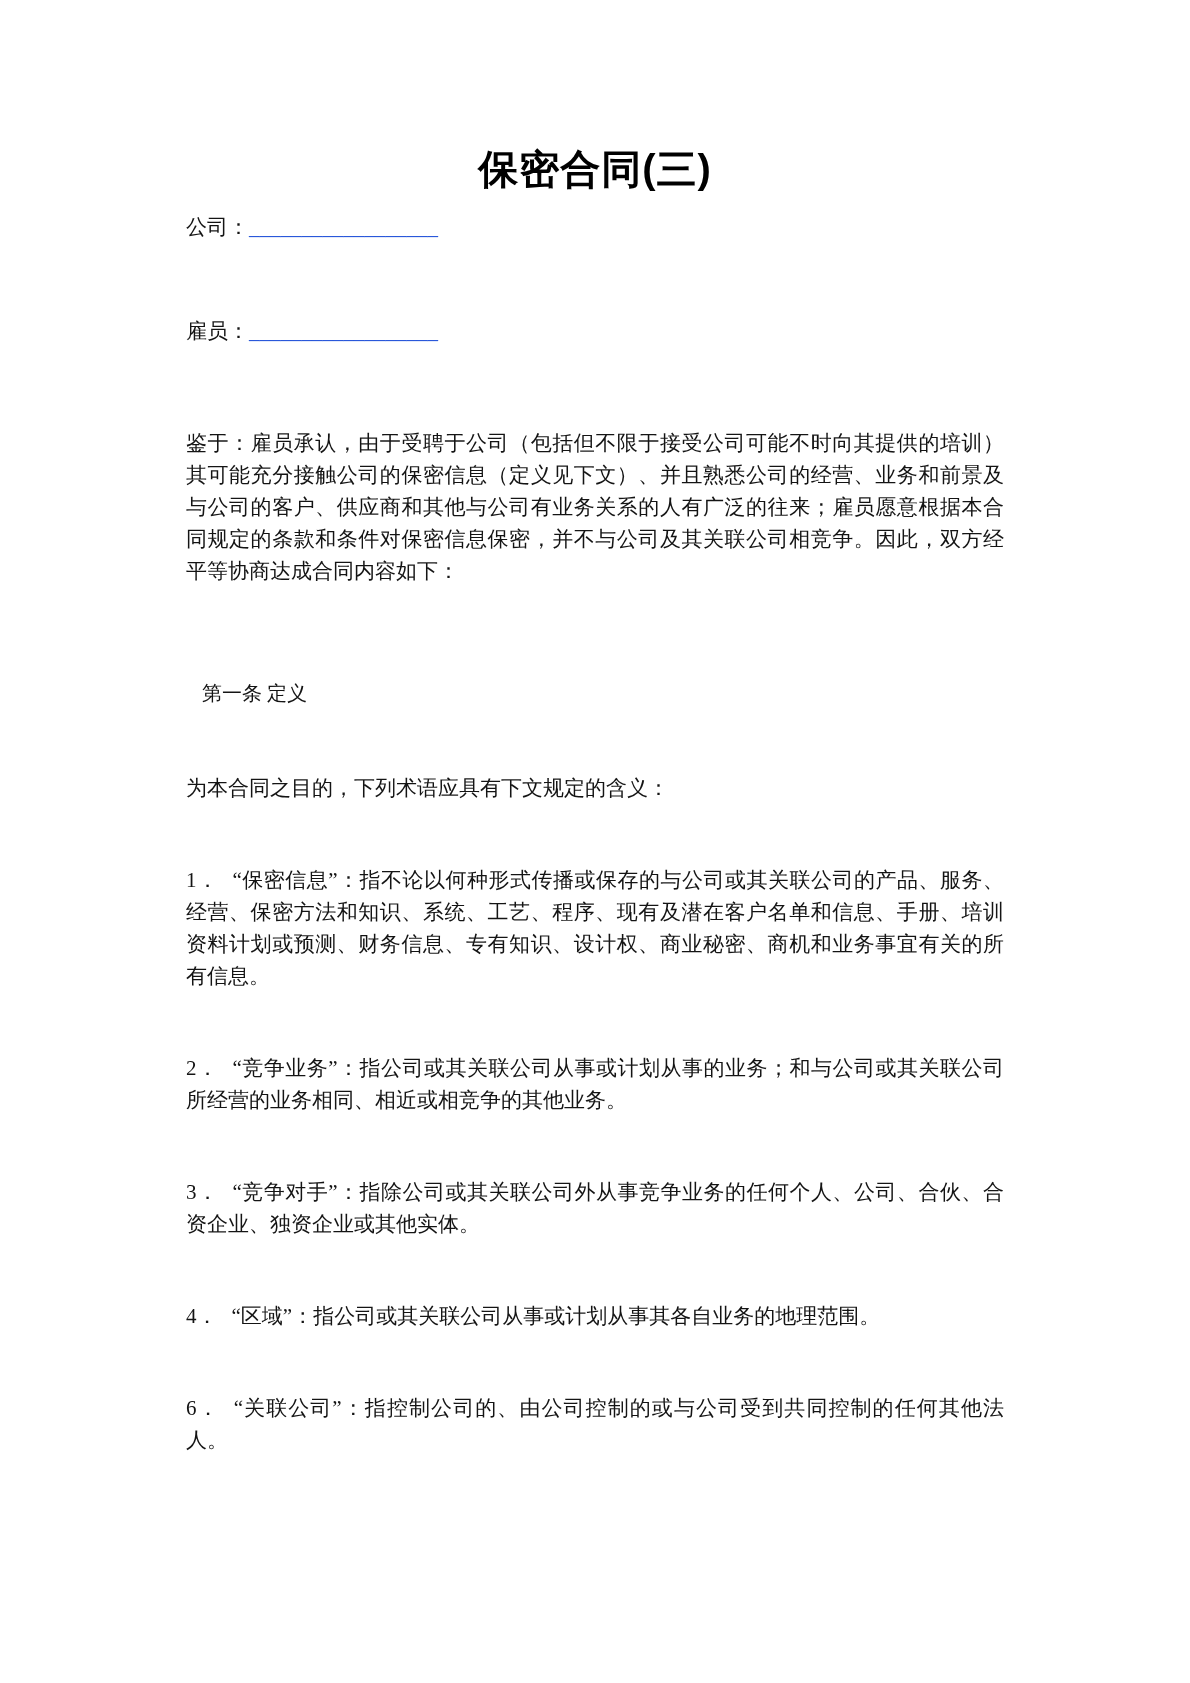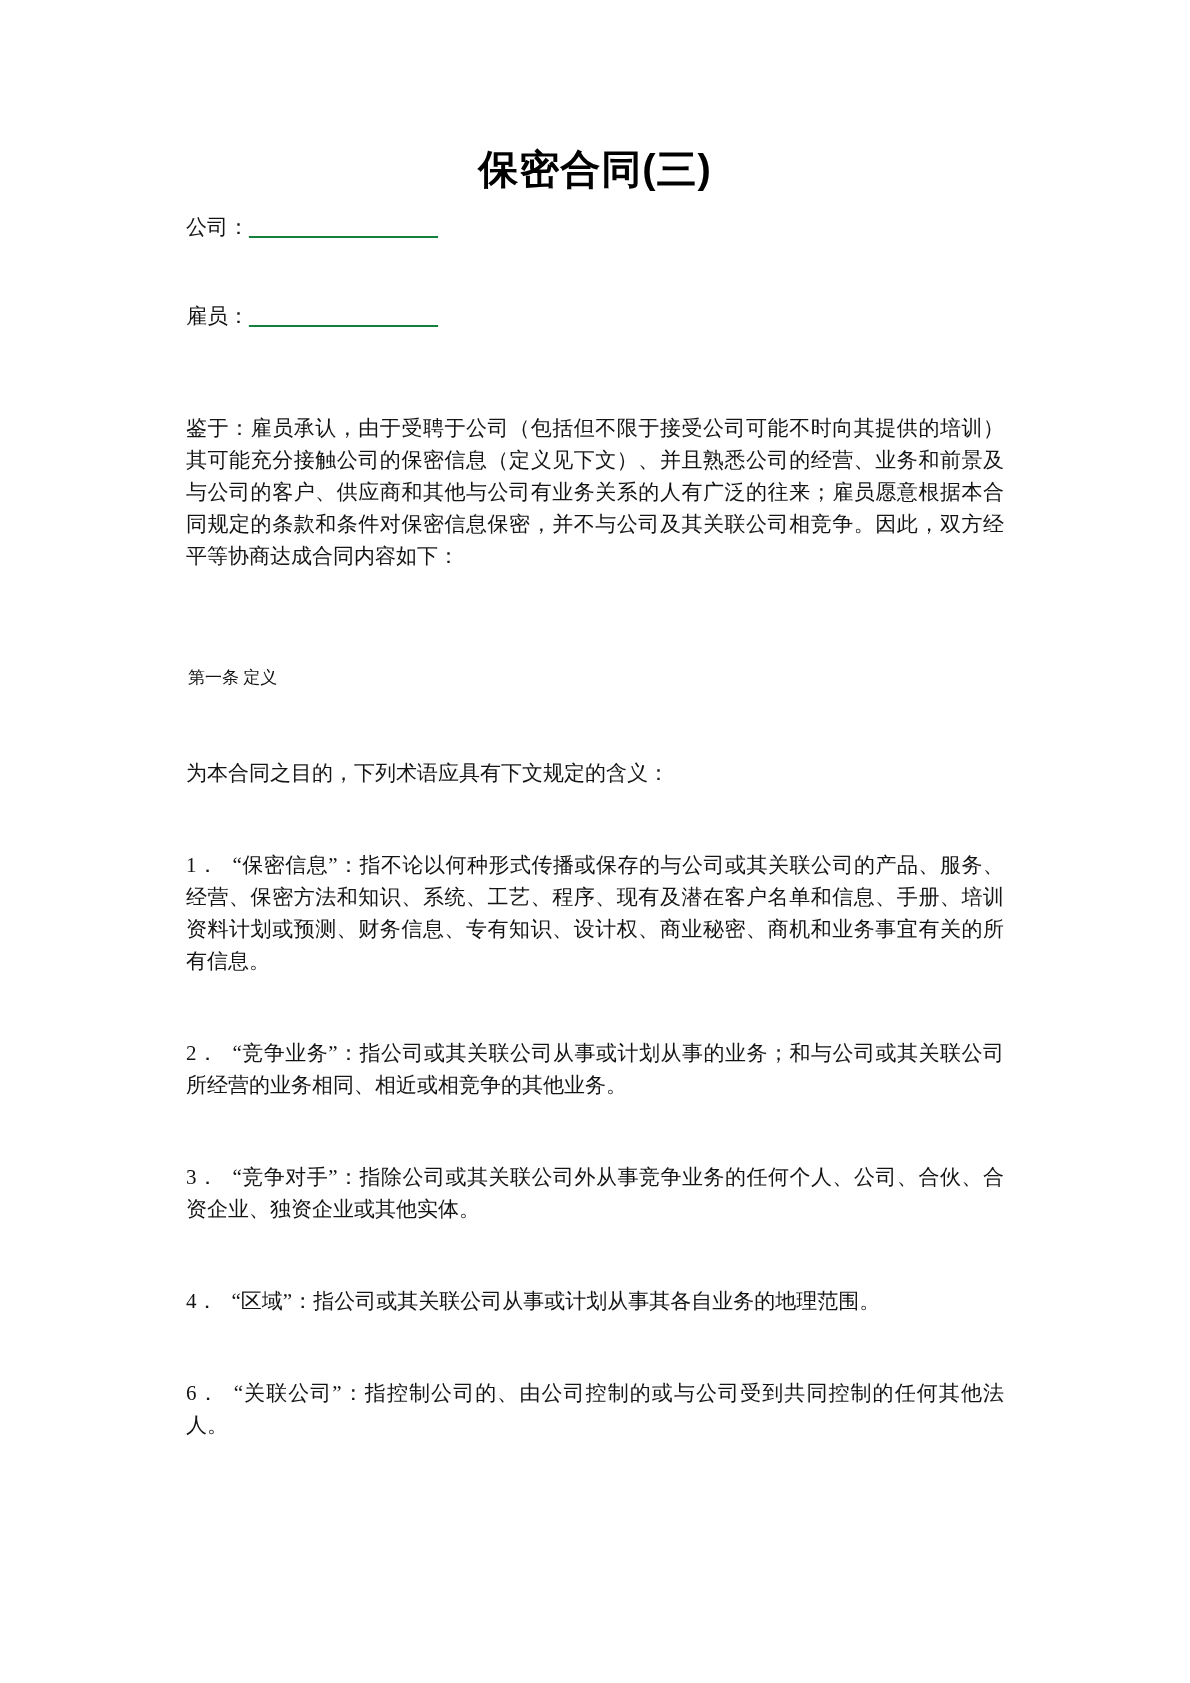--- a/index.html
+++ b/index.html
@@ -24,35 +24,34 @@
     font-size: 40px;
     line-height: 48px;
     text-align: center;
     font-weight: 900;
     font-family: "Liberation Sans", "DejaVu Sans", sans-serif;
     letter-spacing: 1px;
     color: #000;
   }
   .field { margin: 0; }
   .field-company { margin-top: 18px; }
-  .field-employee { margin-top: 57px; }
+  .field-employee { margin-top: 72px; }
   .blank {
-    color: #15803d;
+    color: #1d4ed8;
     letter-spacing: 0;
     white-space: nowrap;
-    text-decoration: underline;
   }
   .para {
     margin: 0;
     text-align: justify;
   }
   .preamble { margin-top: 80px; }
   .section-heading {
-    margin: 90px 0 0 2px;
-    font-size: 17px;
+    margin: 90px 0 0 16px;
+    font-size: 20px;
     line-height: 32px;
     font-weight: normal;
   }
   .section-intro { margin-top: 63px; }
   .definition { margin-top: 60px; }
   .definition .num { padding-right: 14px; }
   .definition .term { font-weight: normal; }
 </style>
 </head>
 <body>

